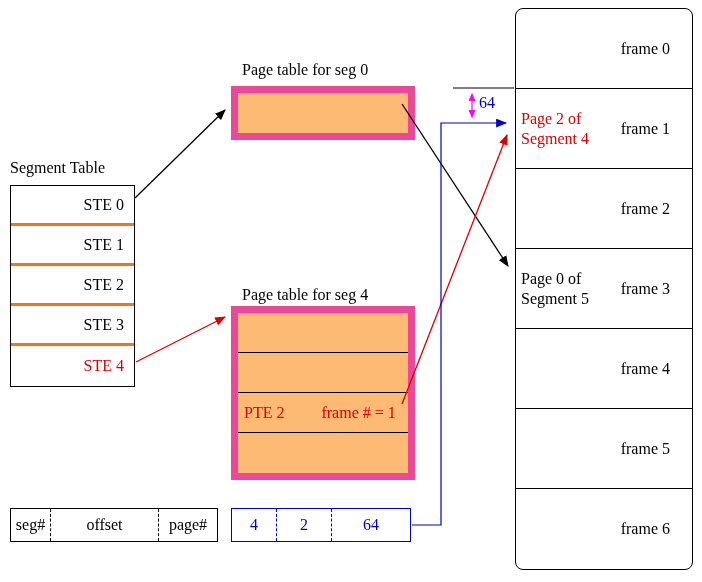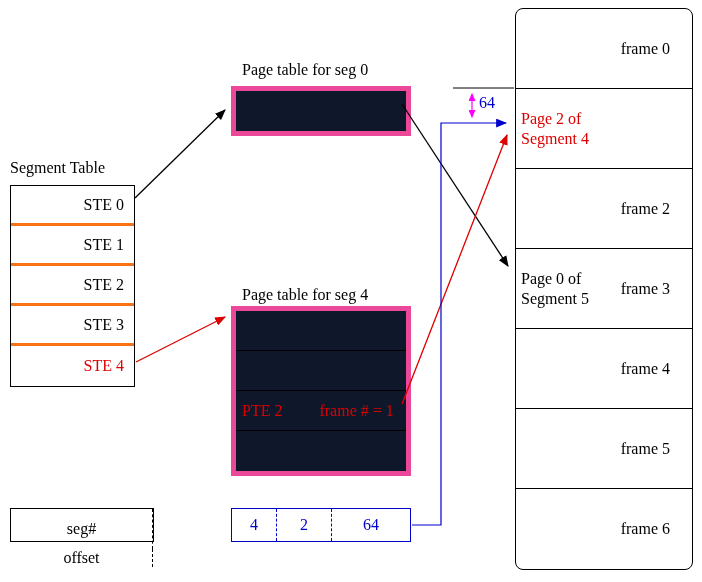--- a/index.html
+++ b/index.html
@@ -14,38 +14,38 @@
   .red{color:#dd0000;}
   .blue{color:#0000cc;}
 
   
   .seg-table{width:123px;border:1px solid #000;background:#fff;}
   .seg-row{height:40px;border-bottom:3px solid #f97316;display:flex;align-items:center;
            justify-content:flex-end;padding-right:10px;box-sizing:border-box;}
   .seg-row:last-child{border-bottom:none;}
 
   
-  .ptable{width:170px;border:5px solid #ec4899;background:#0f172a;}
+  .ptable{width:170px;border:7px solid #ec4899;background:#fdba74;}
   .pt-row{height:40px;border-bottom:1px solid #000;display:flex;align-items:center;
           box-sizing:border-box;padding-left:6px;}
   .pt-row:last-child{border-bottom:none;}
   .pte-gap{margin-left:37px;}
 
   
   .frame-table{width:176px;border:1px solid #000;background:#fff;}
   .frame-row{height:80px;border-bottom:1px solid #000;display:flex;align-items:center;
              box-sizing:border-box;}
   .frame-row:last-child{border-bottom:none;}
   .frame-content{flex:0 0 auto;width:78px;padding-left:5px;line-height:20px;}
   .frame-content span{display:block;}
   .frame-label{flex:1;text-align:right;padding-right:22px;}
 
   
   .addr-box{height:34px;display:flex;box-sizing:border-box;}
-  .fmt-box{width:144px;border:1px solid #000;flex-direction:column;}
+  .fmt-box{width:208px;border:1px solid #000;}
   .fmt-cell{display:flex;align-items:center;justify-content:center;
             border-right:1px dashed #000;box-sizing:border-box;}
   .fmt-cell:last-child{border-right:none;}
   .val-box{width:180px;border:1px solid #0000cc;}
   .val-cell{display:flex;align-items:center;justify-content:center;
             border-right:1px dashed #0000cc;box-sizing:border-box;color:#0000cc;}
   .val-cell:last-child{border-right:none;}
 
   svg.overlay{position:absolute;left:0;top:0;pointer-events:none;}
 </style>
@@ -92,20 +92,21 @@
 
 <div class="abs frame-table" style="left:515px;top:8px;border-radius:8px;">
   <div class="frame-row">
     <div class="frame-label">frame 0</div>
   </div>
   <div class="frame-row">
     <div class="frame-content red">
       <span>Page 2 of</span>
       <span>Segment 4</span>
     </div>
+    <div class="frame-label">frame 1</div>
   </div>
   <div class="frame-row">
     <div class="frame-label">frame 2</div>
   </div>
   <div class="frame-row">
     <div class="frame-content">
       <span>Page 0 of</span>
       <span>Segment 5</span>
     </div>
     <div class="frame-label">frame 3</div>

